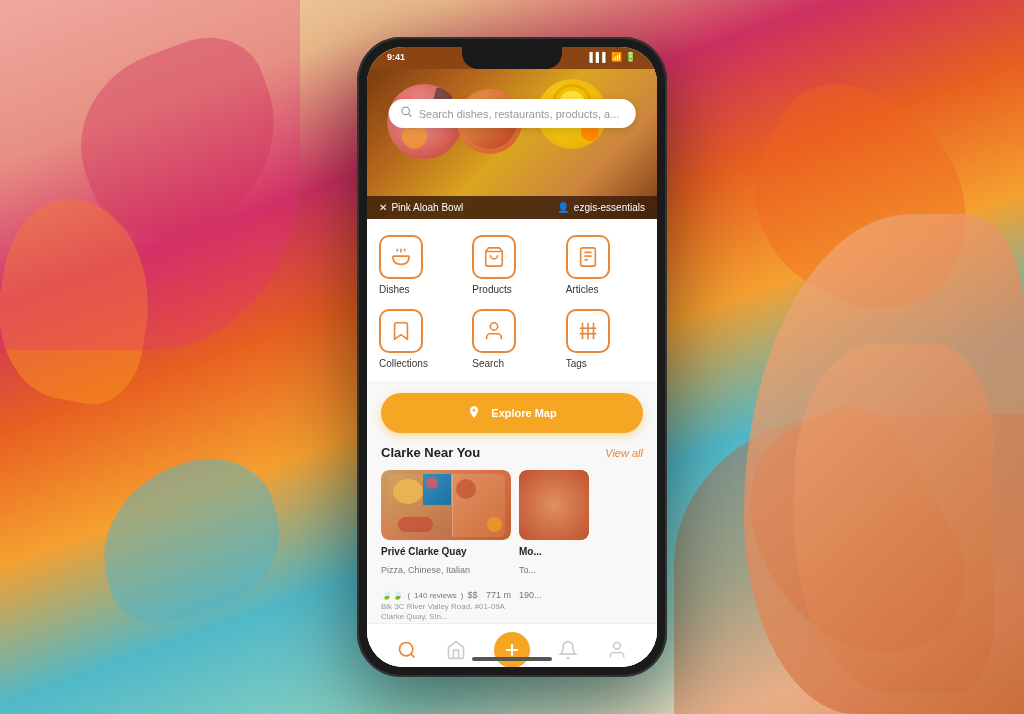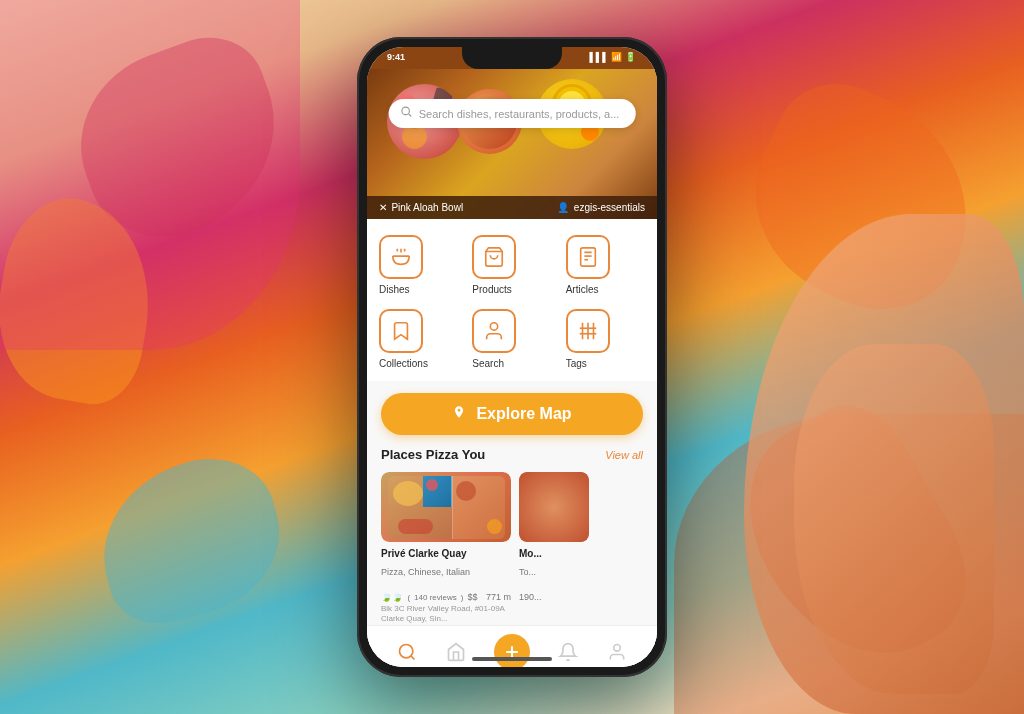--- a/index.html
+++ b/index.html
@@ -182,21 +182,21 @@
       margin: 12px 14px;
       background: #f5a623;
       border: none;
       border-radius: 25px;
       padding: 12px;
       display: flex;
       align-items: center;
       justify-content: center;
       gap: 10px;
       cursor: pointer;
-      font-size: 16px;
+      font-size: 11px;
       font-weight: 600;
       color: white;
       box-shadow: 0 3px 10px rgba(245, 166, 35, 0.4);
     }
 
     
     .places-section {
       padding: 0 14px;
       flex: 1;
     }
@@ -515,21 +515,21 @@
           <span>
             <svg width="14" height="14" viewBox="0 0 24 24" fill="white">
               <path d="M12 2C8.13 2 5 5.13 5 9c0 5.25 7 13 7 13s7-7.75 7-13c0-3.87-3.13-7-7-7zm0 9.5c-1.38 0-2.5-1.12-2.5-2.5s1.12-2.5 2.5-2.5 2.5 1.12 2.5 2.5-1.12 2.5-2.5 2.5z"></path>
             </svg>
           </span>
           <span>Explore Map</span>
         </button>
 
         <div class="places-section">
           <div class="places-header">
-            <span class="places-title">Places Pizza You</span>
+            <span class="places-title">Clarke Near You</span>
             <span class="view-all">View all</span>
           </div>
 
           <div class="place-cards">
 
             <div class="place-card">
               <div class="place-card-img">
                 <div style="width:100%;height:100%;background:linear-gradient(135deg, #c8a060 0%, #e07050 50%, #c06030 100%);border-radius:8px;display:flex;align-items:center;justify-content:center;">
 
                   <div style="width:90%;height:90%;border-radius:6px;background:linear-gradient(145deg, #d4a060, #b86040);overflow:hidden;position:relative;">

